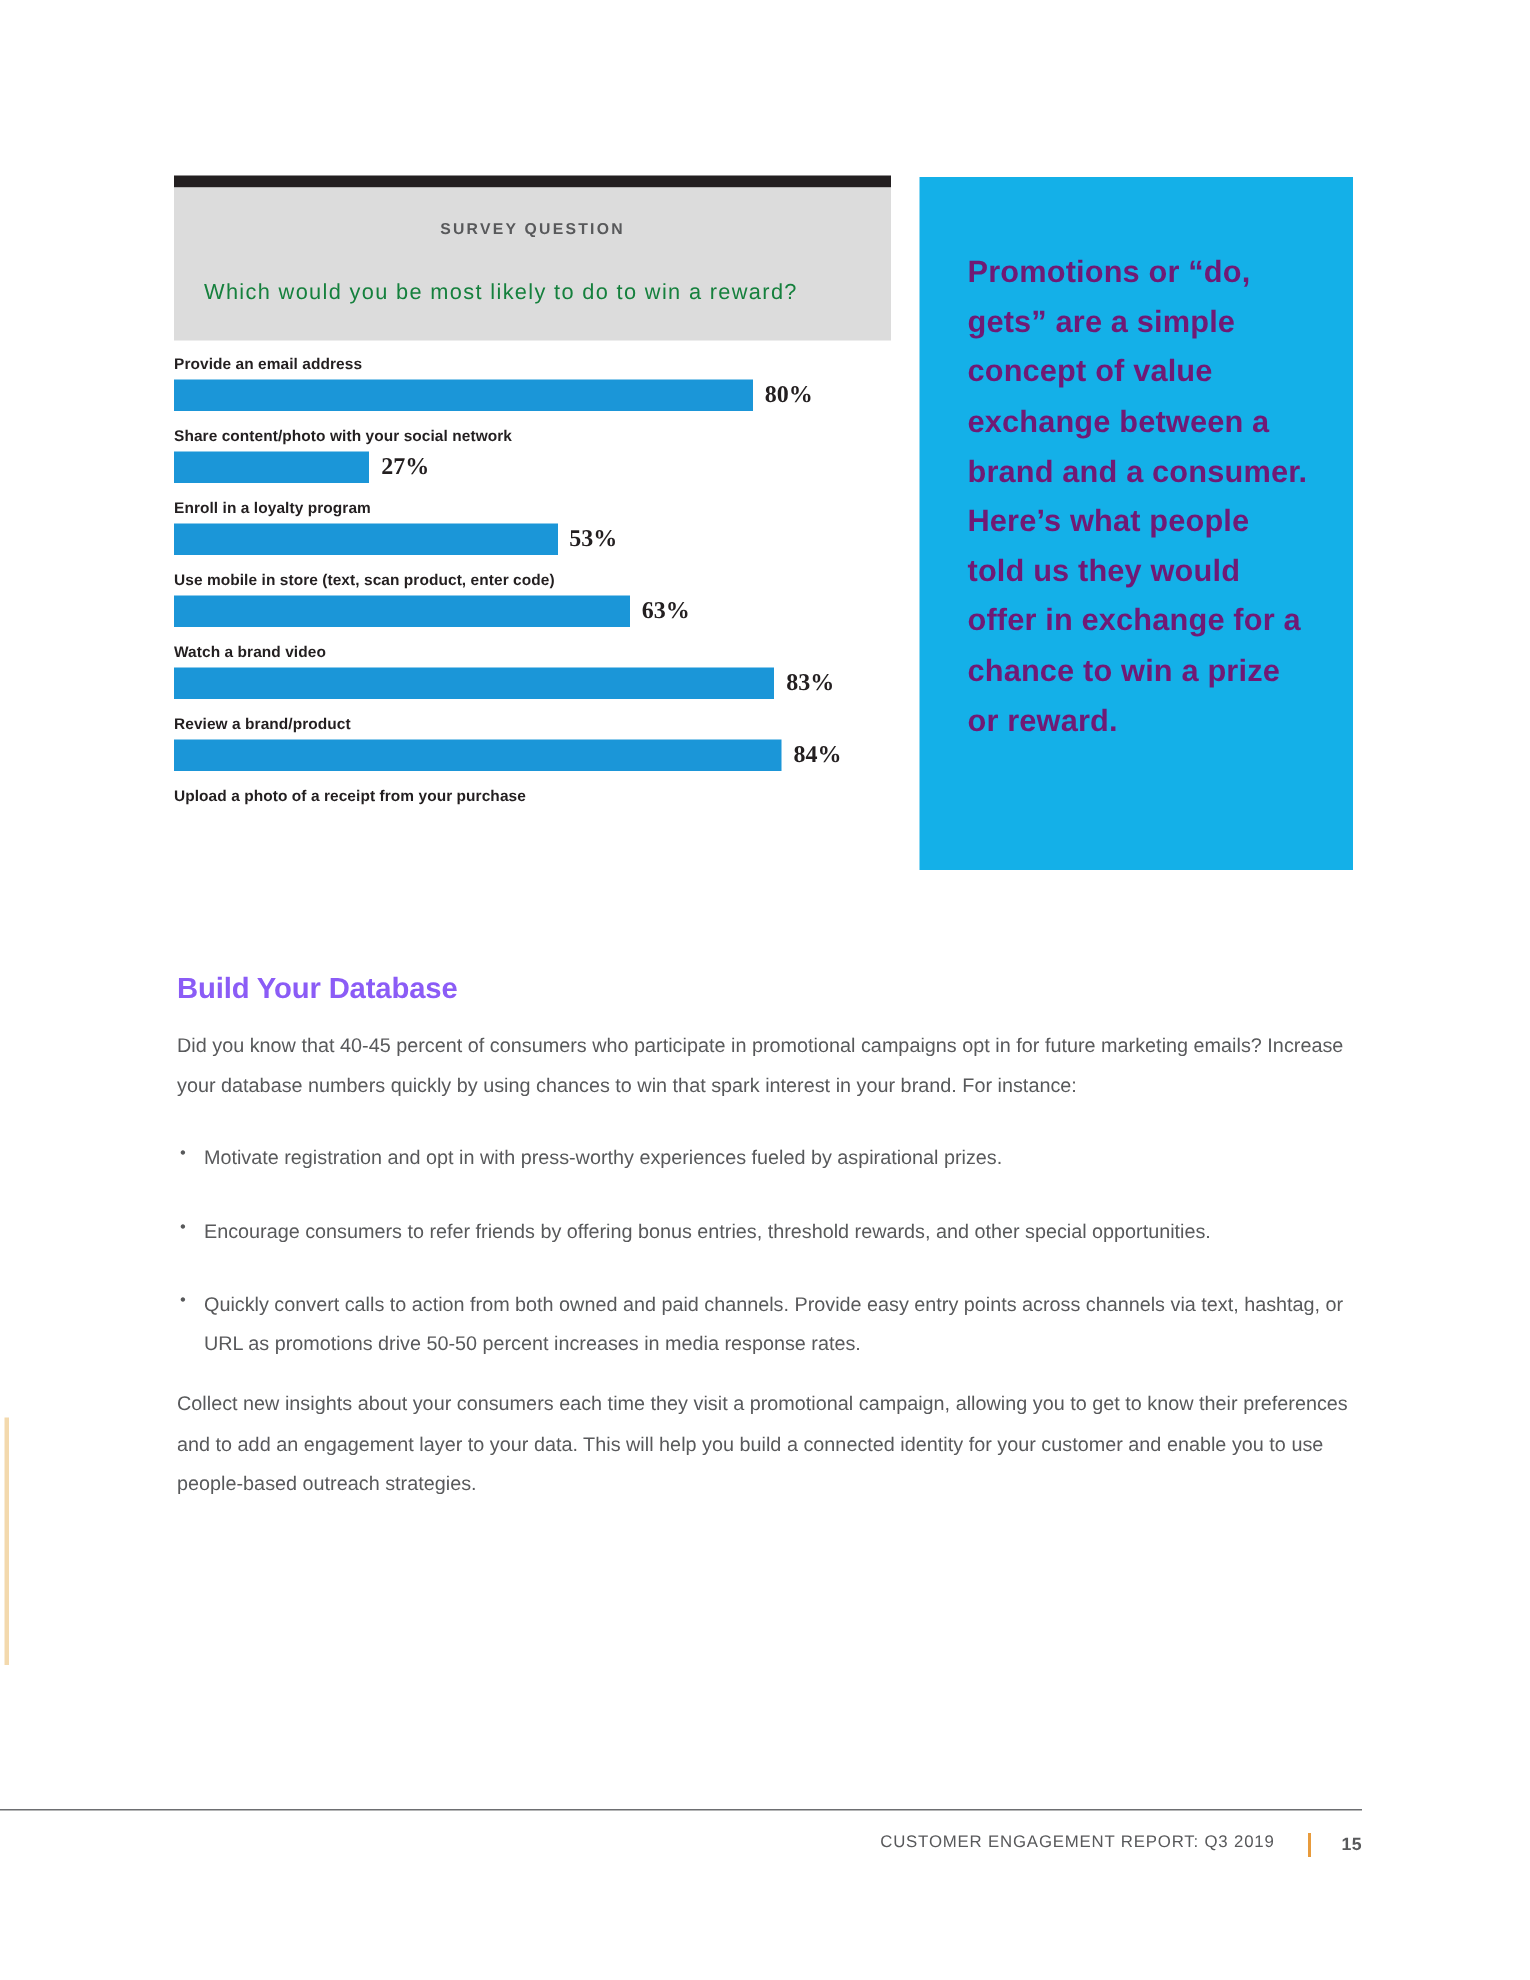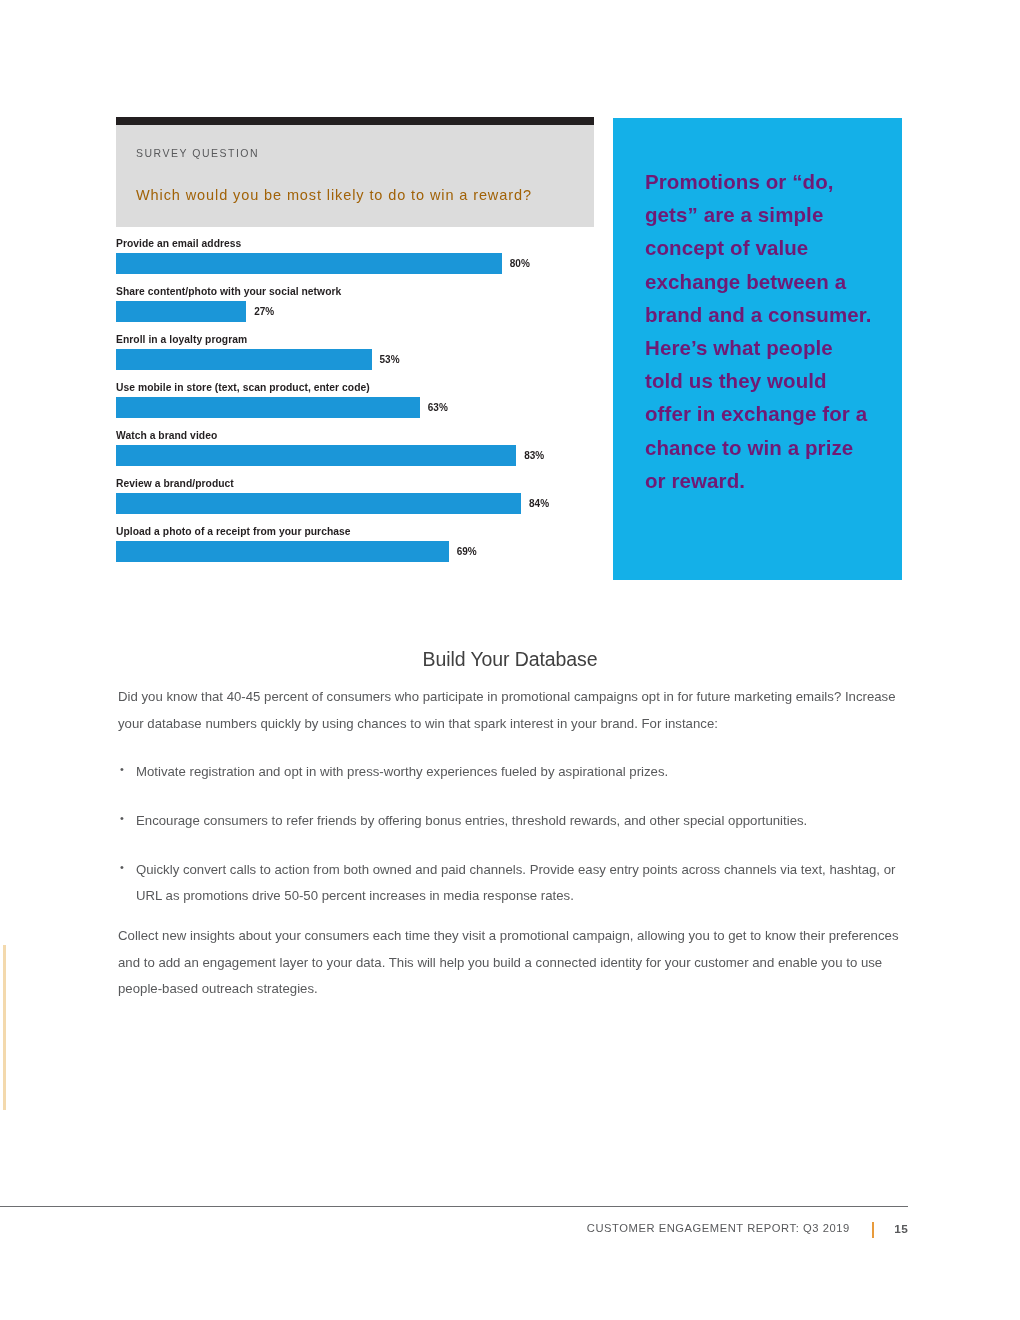--- a/index.html
+++ b/index.html
@@ -48,28 +48,29 @@
 
   .survey-head {
     background: #dcdcdc;
     padding: 22px 20px 24px 20px;
   }
 
   .survey-eyebrow {
     font-size: 10.5px;
     letter-spacing: 1.5px;
     color: #58595b;
-    font-weight: 400;
+    font-weight: 700;
     margin-bottom: 25px;
+    text-align: center;
   }
 
   .survey-question {
     font-size: 14.5px;
     letter-spacing: 0.9px;
-    color: #a16207;
+    color: #15803d;
     font-weight: 400;
     margin-top: 28px;
   }
 
   
   .chart {
     margin-top: 11px;
   }
 
   .bar-row {
@@ -90,25 +91,26 @@
     align-items: center;
     height: 21px;
   }
 
   .bar-fill {
     height: 21px;
     background: #1b96d8;
   }
 
   .bar-value {
-    font-size: 10px;
+    font-size: 16px;
     font-weight: bold;
     color: #231f20;
     margin-left: 8px;
     white-space: nowrap;
+    font-family: Liberation Serif, serif;
   }
 
   
   .callout {
     position: absolute;
     left: 613px;
     top: 118px;
     width: 289px;
     height: 462px;
     background: #14b0e8;
@@ -125,25 +127,24 @@
 
   
   .article {
     position: absolute;
     left: 118px;
     top: 648px;
     width: 784px;
   }
 
   .section-heading {
-    color: #404040;
+    color: #8b5cf6;
     font-size: 19.5px;
-    font-weight: normal;
+    font-weight: bold;
     letter-spacing: -0.1px;
-    text-align: center;
   }
 
   .section-heading.second {
     margin-top: 46px;
   }
 
   .body-text {
     color: #58595b;
     font-size: 13.2px;
     line-height: 2.02;
@@ -274,24 +275,20 @@
         </div>
         <div class="bar-row">
           <div class="bar-label">Review a brand/product</div>
           <div class="bar-track">
             <div class="bar-fill" style="width: 405.067px; background: rgb(27, 150, 216);"></div>
             <div class="bar-value">84%</div>
           </div>
         </div>
         <div class="bar-row">
           <div class="bar-label">Upload a photo of a receipt from your purchase</div>
-          <div class="bar-track">
-            <div class="bar-fill" style="width: 332.733px; background: rgb(27, 150, 216);"></div>
-            <div class="bar-value">69%</div>
-          </div>
         </div>
       </div>
   </div>
 
   <div class="callout">
     <div class="callout-text">Promotions or “do, gets” are a simple concept of value exchange between a brand and a consumer. Here’s what people told us they would offer in exchange for a chance to win a prize or reward.</div>
   </div>
 
   <div class="article">
       <h2 class="section-heading">Build Your Database</h2>

